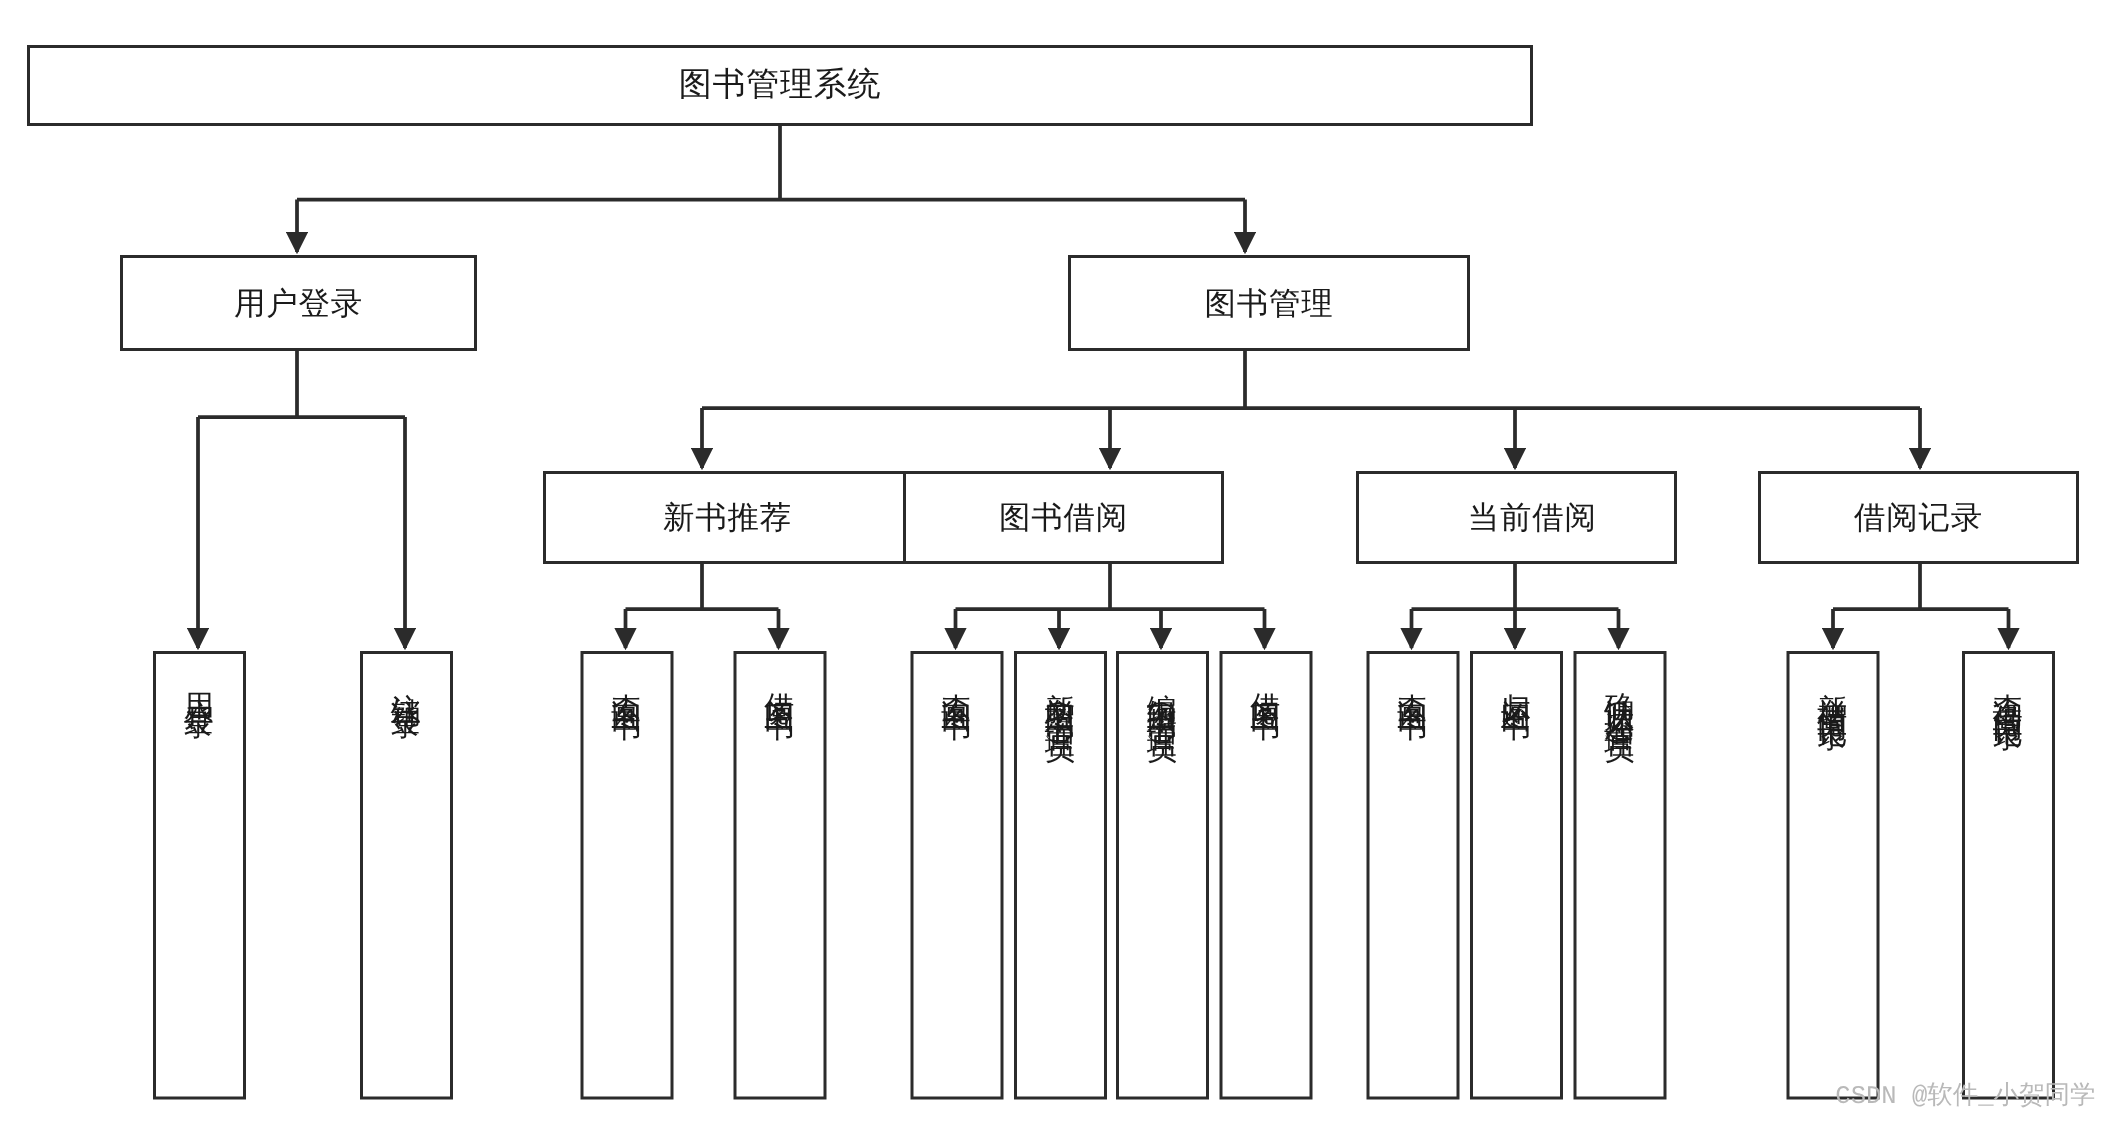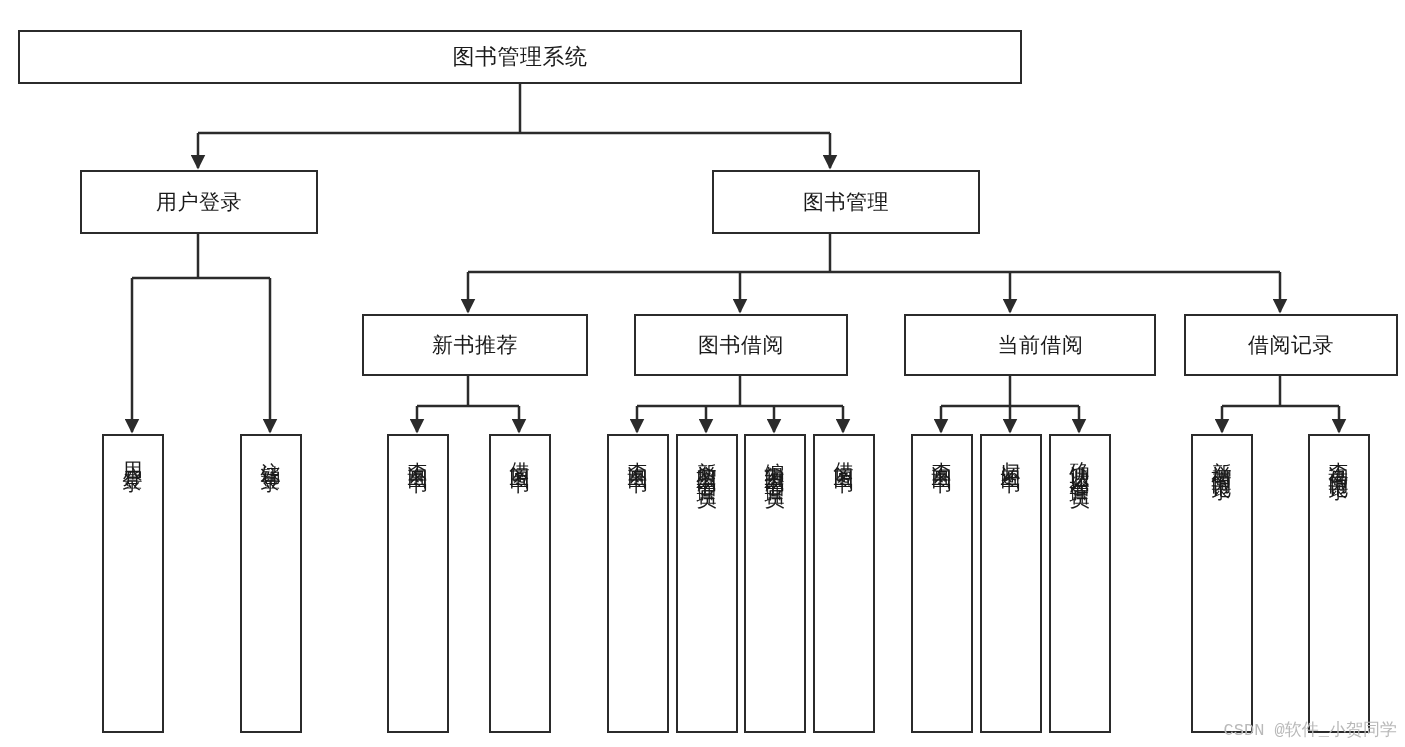--- a/index.html
+++ b/index.html
@@ -132,30 +132,30 @@
     <span class="node-label">图书管理系统</span>
   </div>
 
   <div class="node h-node" style="left:80px; top:170px; width:238px; height:64px;">
     <span class="node-label">用户登录</span>
   </div>
   <div class="node h-node" style="left:712px; top:170px; width:268px; height:64px;">
     <span class="node-label">图书管理</span>
   </div>
 
-  <div class="node h-node" style="left:362px; top:314px; width:226px; height:62px;">
+  <div class="node h-node" style="left:362px; top:314px; width:246px; height:62px;">
     <span class="node-label">新书推荐</span>
   </div>
-  <div class="node h-node" style="left:634px; top:314px; width:214px; height:62px;">
+  <div class="node h-node" style="left:602px; top:314px; width:214px; height:62px;">
     <span class="node-label">图书借阅</span>
   </div>
-  <div class="node h-node" style="left:904px; top:314px; width:252px; height:62px;padding-left:21px;">
+  <div class="node h-node" style="left:904px; top:314px; width:214px; height:62px;padding-left:21px;">
     <span class="node-label">当前借阅</span>
   </div>
-  <div class="node h-node" style="left:1172px; top:314px; width:214px; height:62px;margin-left:12px;">
+  <div class="node h-node" style="left:1172px; top:314px; width:214px; height:62px;">
     <span class="node-label">借阅记录</span>
   </div>
 
   <div class="node v-node" style="left:102px; top:434px; width:62px; height:299px;">
     <span class="node-label">用户登录</span>
   </div>
   <div class="node v-node" style="left:240px; top:434px; width:62px; height:299px;">
     <span class="node-label">注销登录</span>
   </div>
 

